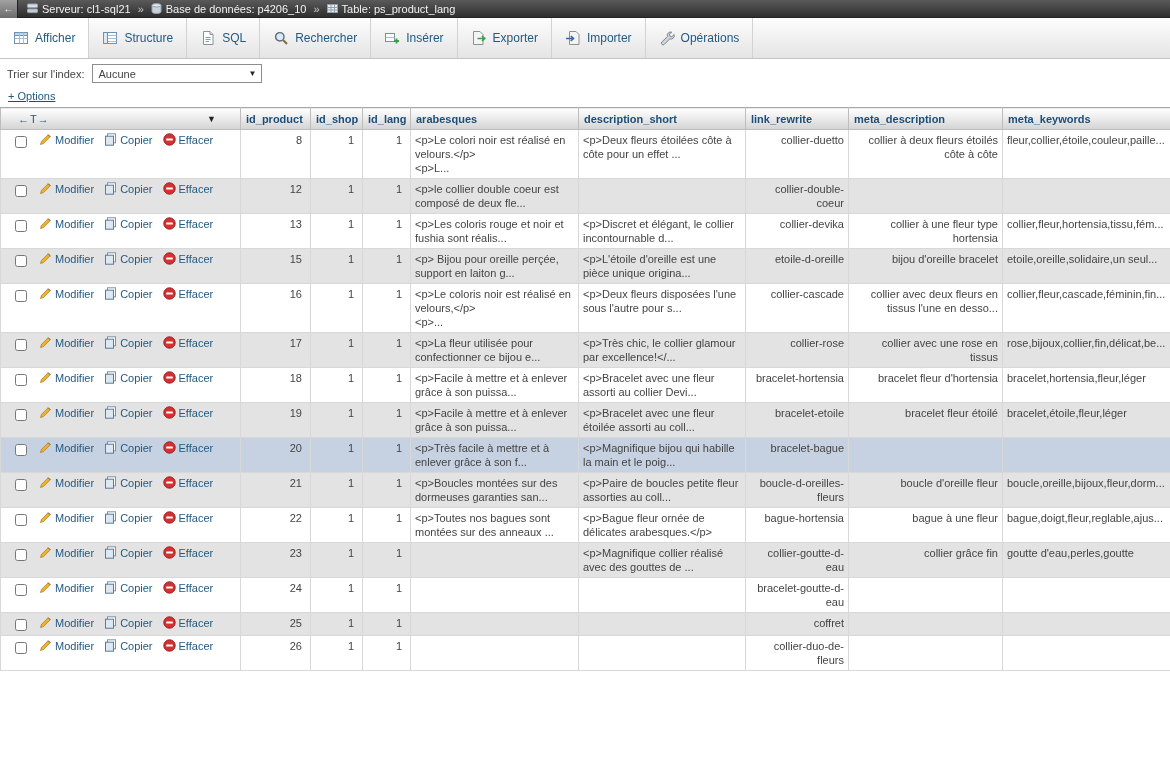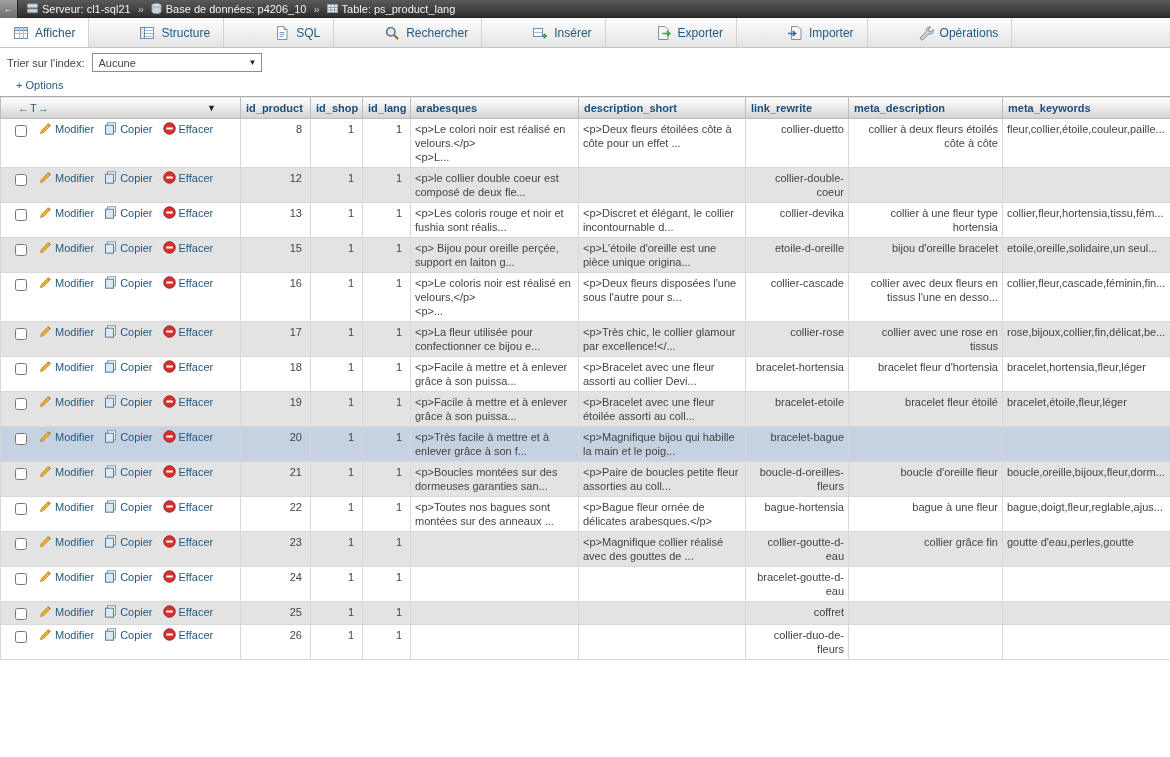--- a/index.html
+++ b/index.html
@@ -22,40 +22,40 @@
     border-right: 1px solid #222; color: #fff;
     display: flex; align-items: center; justify-content: center;
     font-size: 10px; cursor: pointer; margin-right: 4px;
   }
   .crumb { display: inline-flex; align-items: center; gap: 4px; color: #f2f2f2; cursor: pointer; justify-content: space-between; }
   .crumb-sep { color: #c9c9c9; margin: 0 2px; }
   .micon { display: inline-flex; }
 
   
   .tabbar {
-    height: 30px; background: linear-gradient(#fdfdfd, #e4e4e4);
-    border-bottom: 1px solid #c4c4c4; display: flex; align-items: stretch; gap: 37px;
+    height: 41px; background: linear-gradient(#fdfdfd, #e4e4e4);
+    border-bottom: 1px solid #c4c4c4; display: flex; align-items: stretch;
   }
   .tab {
     display: flex; align-items: center; gap: 6px; padding: 0 13px;
     border-right: 1px solid #d2d2d2; color: #235a81; font-size: 12px; cursor: pointer;
   }
   .tab.active { background: #ffffff; }
   .ticon { display: inline-flex; }
 
   
   .sortbar { padding: 5px 10px 4px 7px; display: flex; align-items: center; gap: 7px; }
   .fake-select {
     width: 170px; height: 19px; border: 1px solid #8d8d8d; background: #fff;
     display: flex; align-items: center; justify-content: space-between;
     padding: 0 4px 0 6px; cursor: pointer;
   }
   .fake-select .arr { font-size: 8px; color: #222; }
 
-  .optionsrow { padding: 3px 0 5px 16px; }
+  .optionsrow { padding: 3px 0 5px 8px; text-decoration: underline; }
 
   
   table.results { border-collapse: collapse; table-layout: fixed; width: 1170px; }
   .results th {
     background: linear-gradient(#ffffff, #d4d4d4);
     border: 1px solid #bdbdbd; border-top: 1px solid #a8a8a8;
     color: #1d4e79; font-weight: bold; text-align: left;
     padding: 4px 5px; font-size: 11px; vertical-align: middle; height: 22px;
   }
   .results td {

